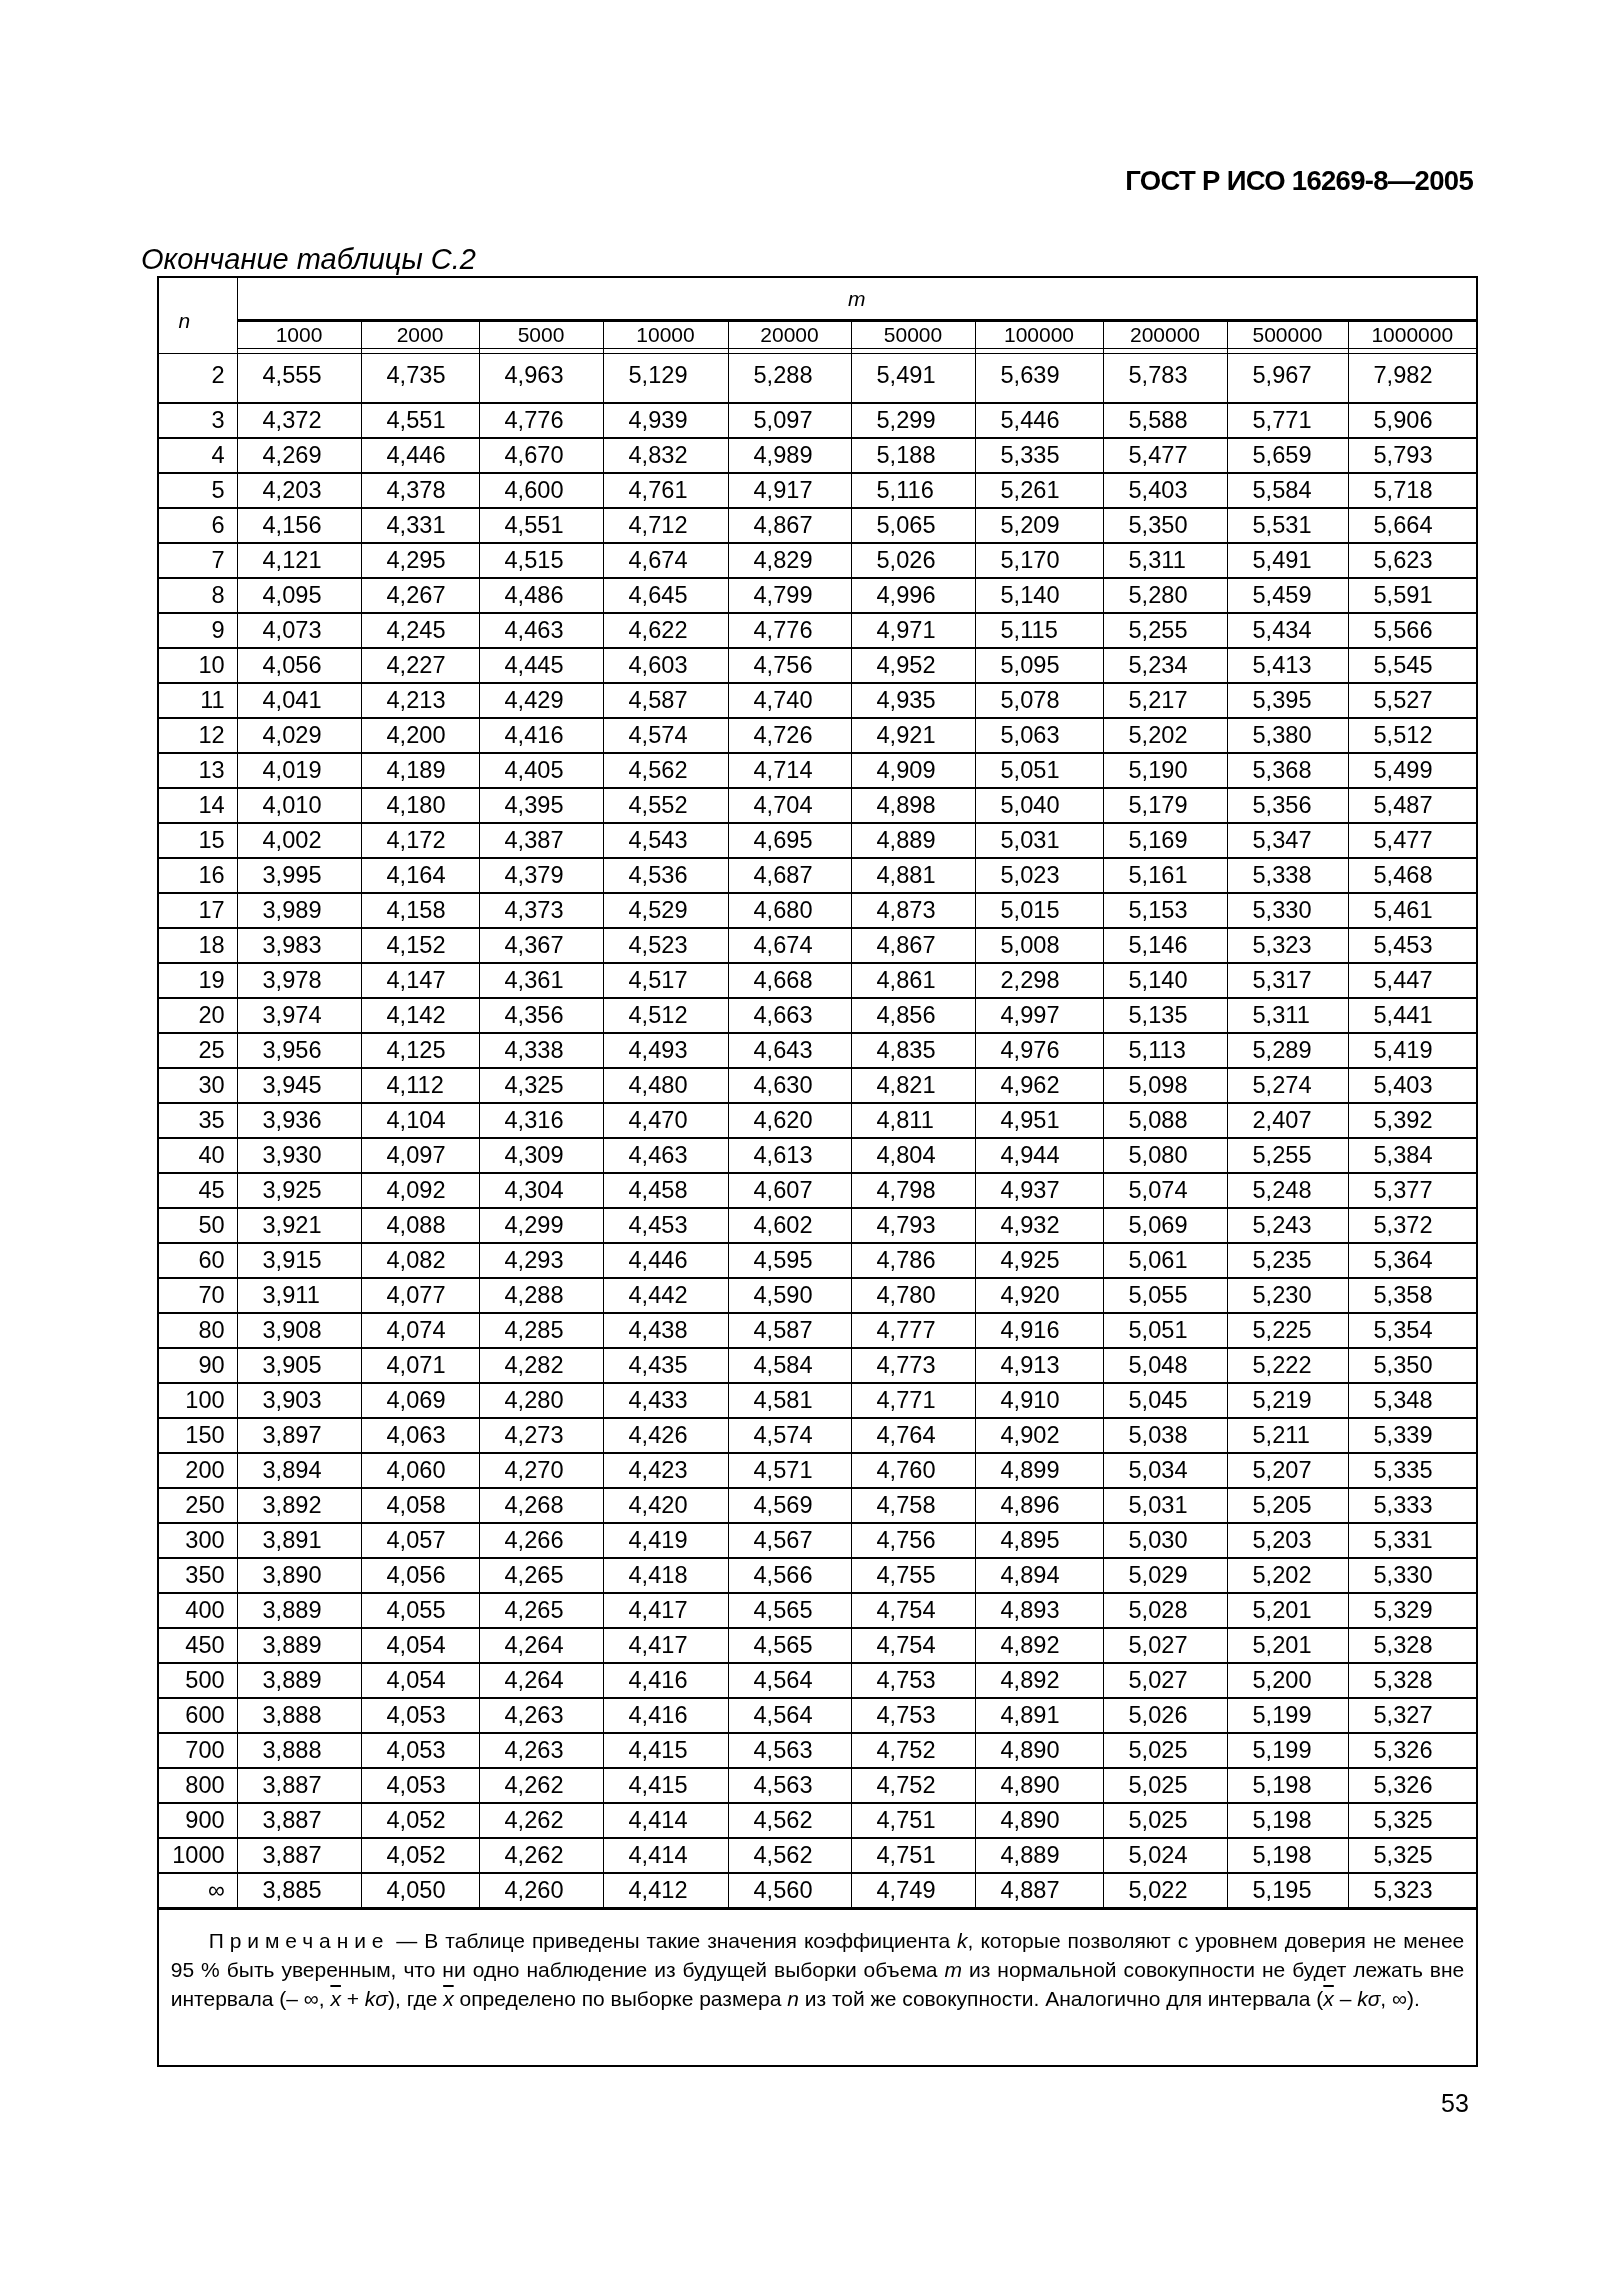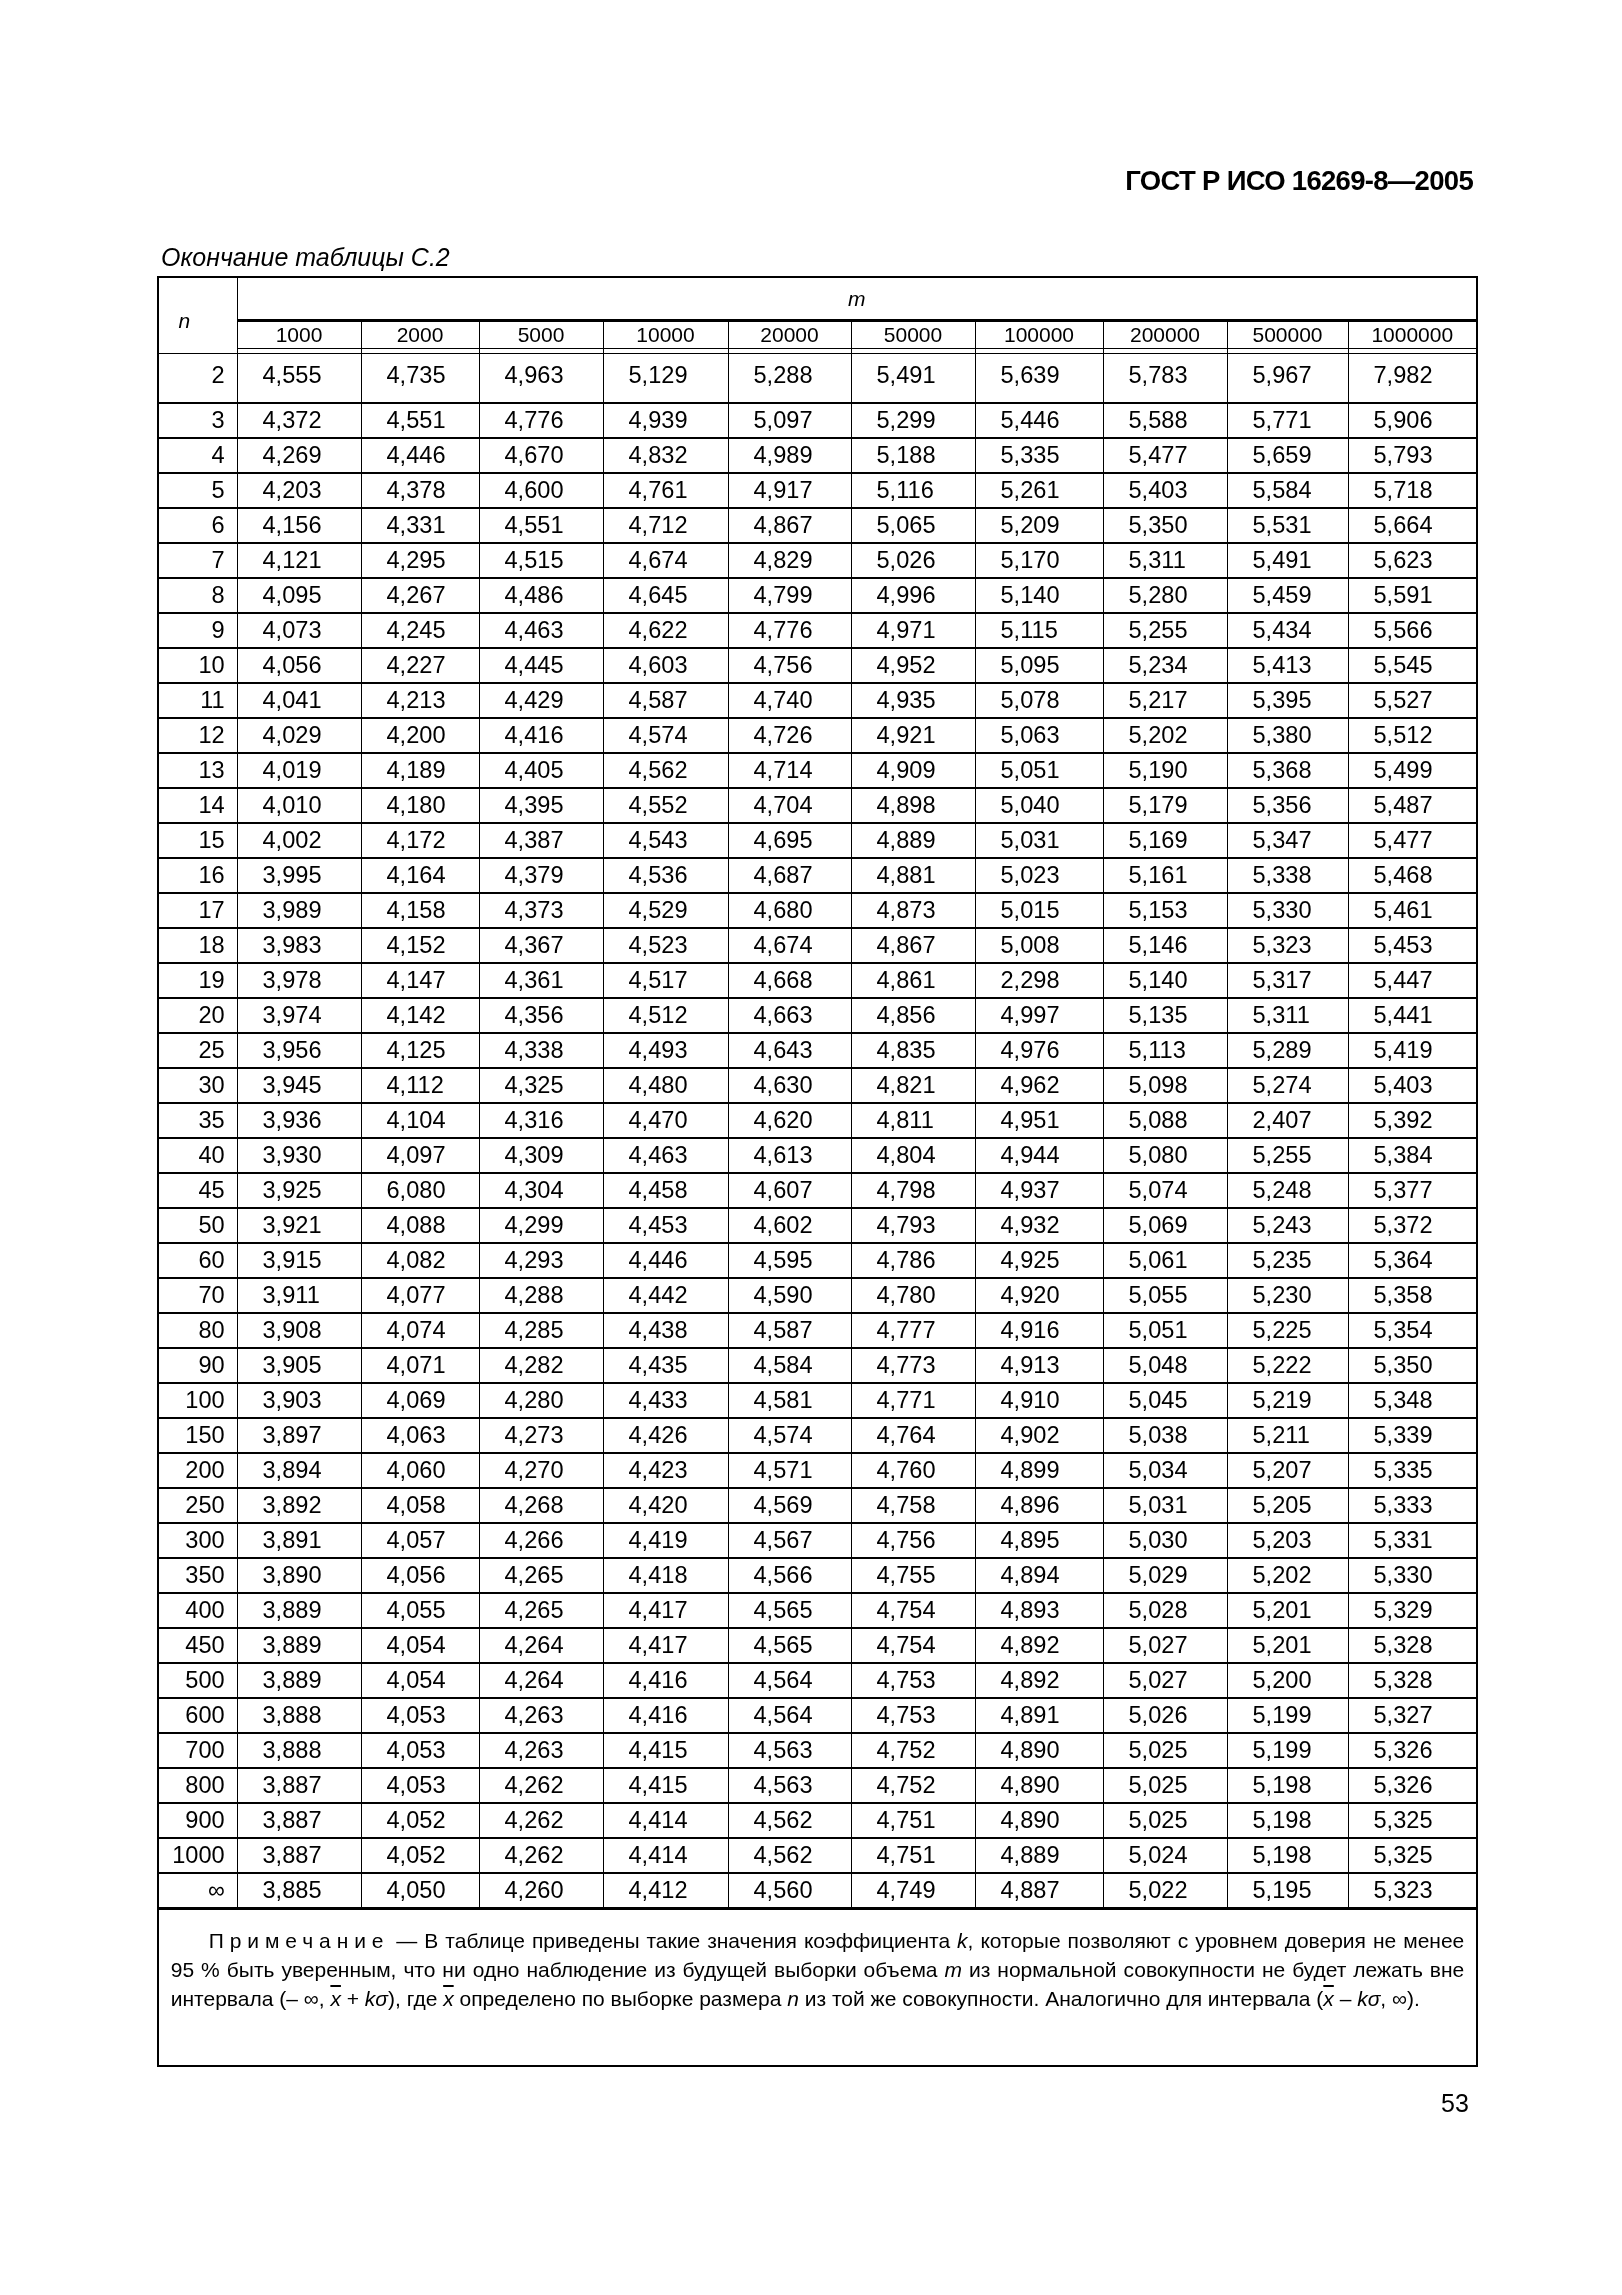--- a/index.html
+++ b/index.html
@@ -5,22 +5,22 @@
   html, body { margin: 0; padding: 0; background: #ffffff; }
   body {
     width: 1622px; height: 2295px; position: relative; overflow: hidden;
     font-family: "Liberation Sans", sans-serif; color: #000;
   }
   .doc-header {
     position: absolute; right: 149px; top: 165px;
     font-weight: bold; font-size: 27.5px; letter-spacing: -0.7px;
   }
   .caption {
-    position: absolute; left: 161px; top: 243px;
-    font-style: italic; font-size: 25px;
+    position: absolute; left: 141px; top: 243px;
+    font-style: italic; font-size: 29px;
   }
   table.k-table {
     position: absolute; left: 157px; top: 276px; width: 1320px;
     border-collapse: collapse; table-layout: fixed;
     font-size: 23.6px;
   }
   table.k-table td, table.k-table th {
     border-left: 1.3px solid #000; border-right: 1.3px solid #000;
     padding: 0; font-weight: normal;
   }
@@ -394,21 +394,21 @@
         <td class="v-cell">4,613</td>
         <td class="v-cell">4,804</td>
         <td class="v-cell">4,944</td>
         <td class="v-cell">5,080</td>
         <td class="v-cell">5,255</td>
         <td class="v-cell">5,384</td>
       </tr>
       <tr>
         <td class="n-cell">45</td>
         <td class="v-cell">3,925</td>
-        <td class="v-cell">6,080</td>
+        <td class="v-cell">4,092</td>
         <td class="v-cell">4,304</td>
         <td class="v-cell">4,458</td>
         <td class="v-cell">4,607</td>
         <td class="v-cell">4,798</td>
         <td class="v-cell">4,937</td>
         <td class="v-cell">5,074</td>
         <td class="v-cell">5,248</td>
         <td class="v-cell">5,377</td>
       </tr>
       <tr>

